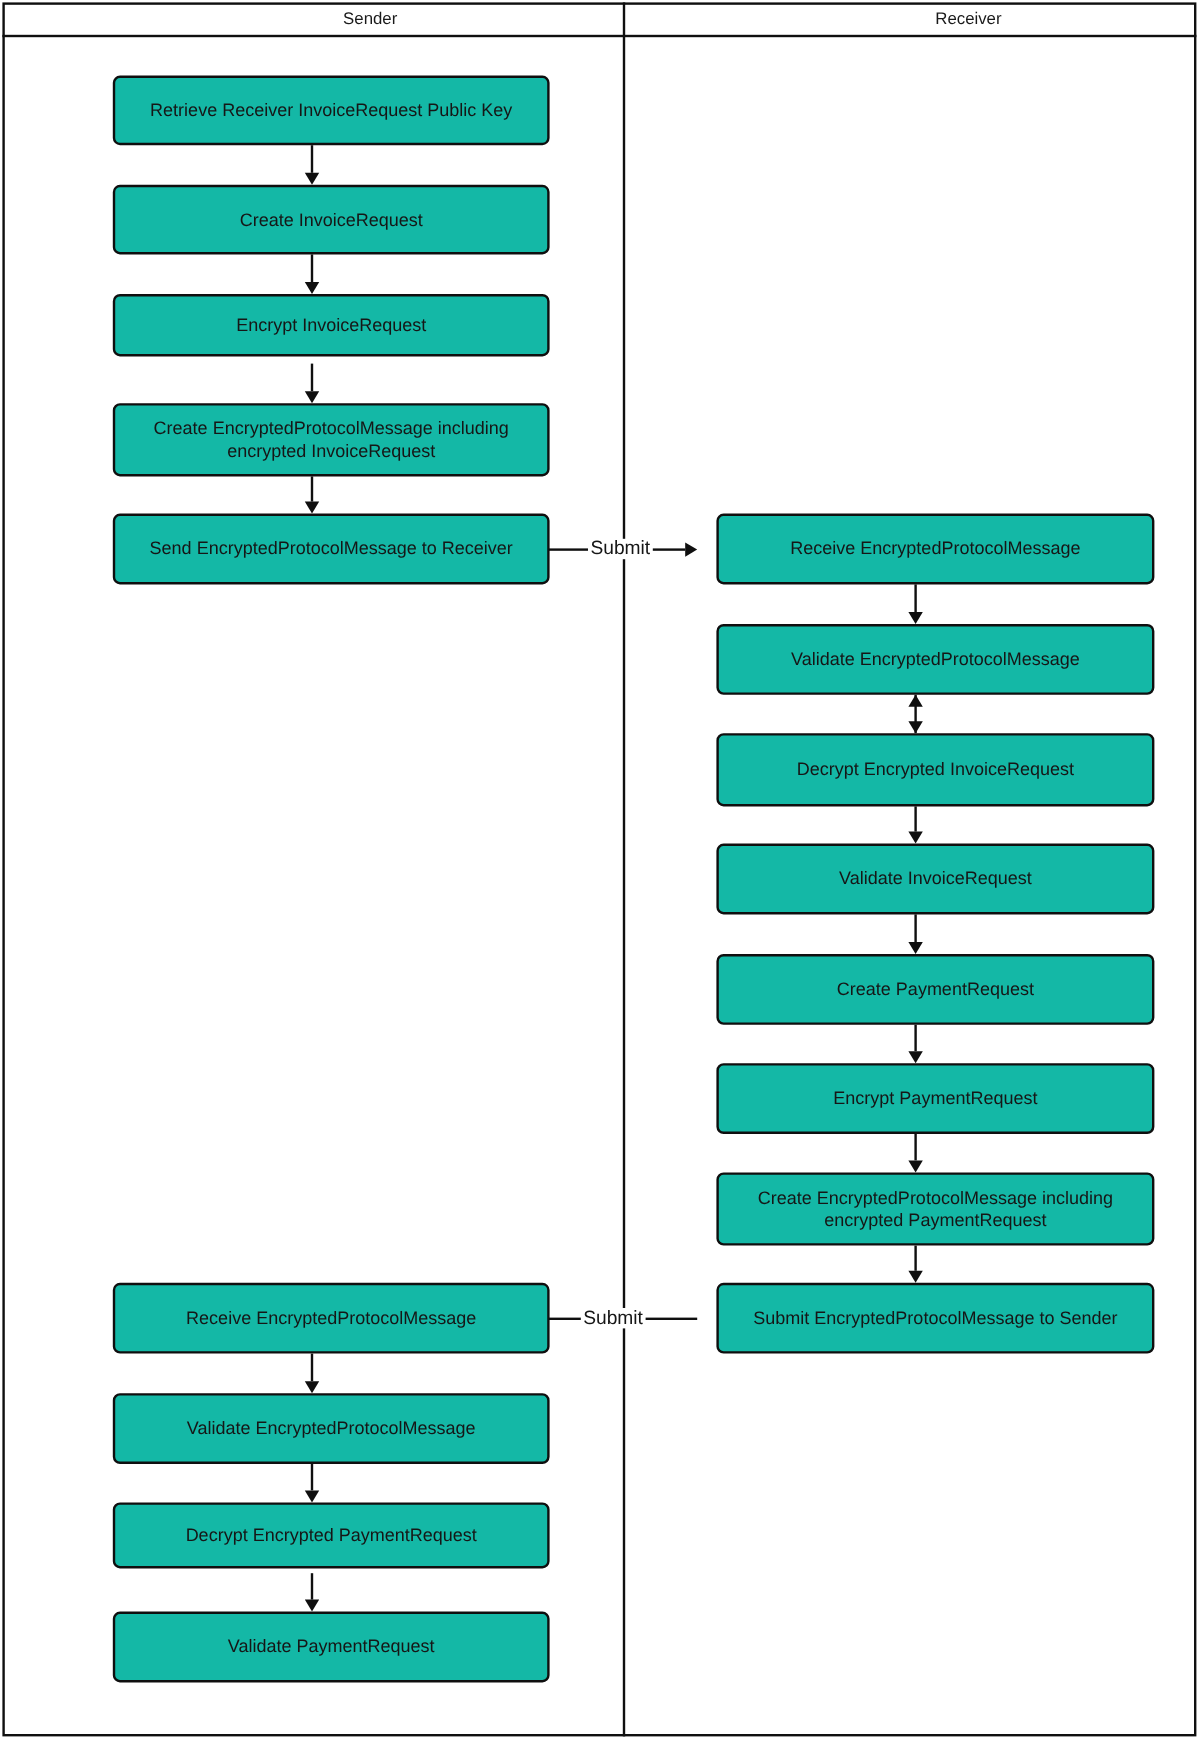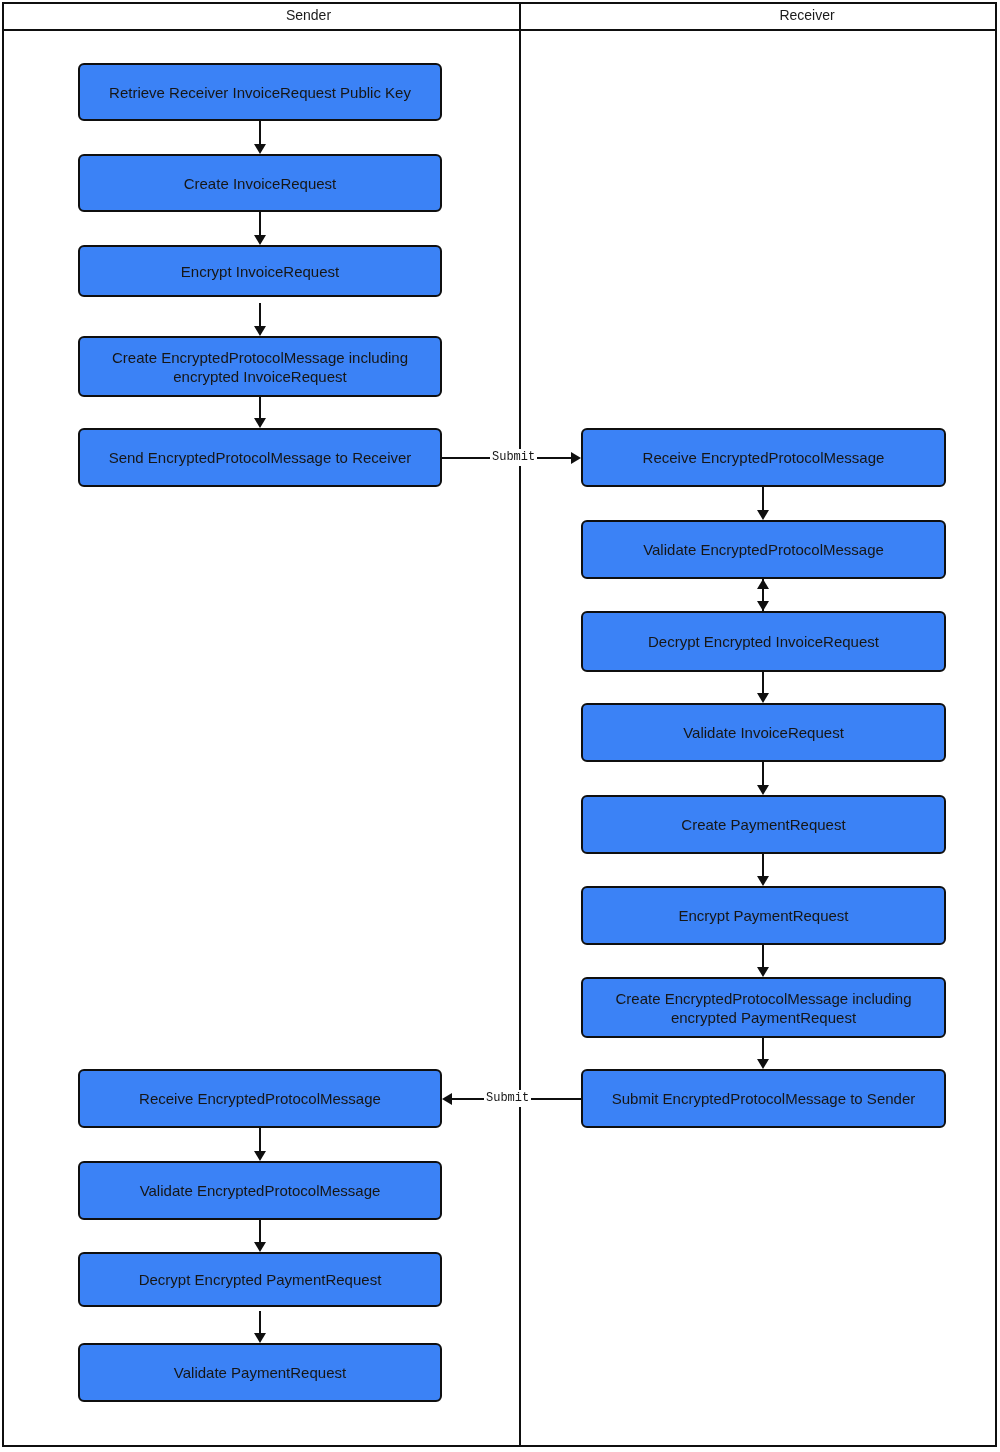--- a/index.html
+++ b/index.html
@@ -61,30 +61,31 @@
   }
   .lane-header.sender   { left: 2px;   width: 517px; }
   .lane-header.receiver { left: 521px; width: 476px; }
 
   
   .node {
     position: absolute;
     box-sizing: border-box;
     border: 2px solid #0f0f0f;
     border-radius: 6px;
-    background: #3b82f6;
+    background: #14b8a6;
     display: flex;
     align-items: center;
     justify-content: center;
     text-align: center;
     font-size: 15px;
     line-height: 19px;
     color: #161616;
     padding: 2px 8px;
     z-index: 5;
+    margin-left: 16px;
   }
   .node.sender   { left: 78px;  width: 364px; }
   .node.receiver { left: 581px; width: 365px; }
 
   
   .vline {
     position: absolute;
     width: 0;
     border-left: 2px solid #0f0f0f;
     z-index: 2;
@@ -118,28 +119,27 @@
   }
   .arrow-left {
     border-top: 6px solid transparent;
     border-bottom: 6px solid transparent;
     border-right: 10px solid #0f0f0f;
   }
 
   
   .edge-label {
     position: absolute;
-    font-size: 12px;
+    font-size: 16px;
     line-height: 17px;
     color: #161616;
     background: #ffffff;
     padding: 0 2px;
     white-space: nowrap;
     z-index: 6;
-    font-family: Liberation Mono, monospace;
   }
 </style>
 </head>
 <body>
 
 <div id="diagram">
 
   <div class="frame"></div>
   <div class="lane-divider"></div>
   <div class="header-rule"></div>

